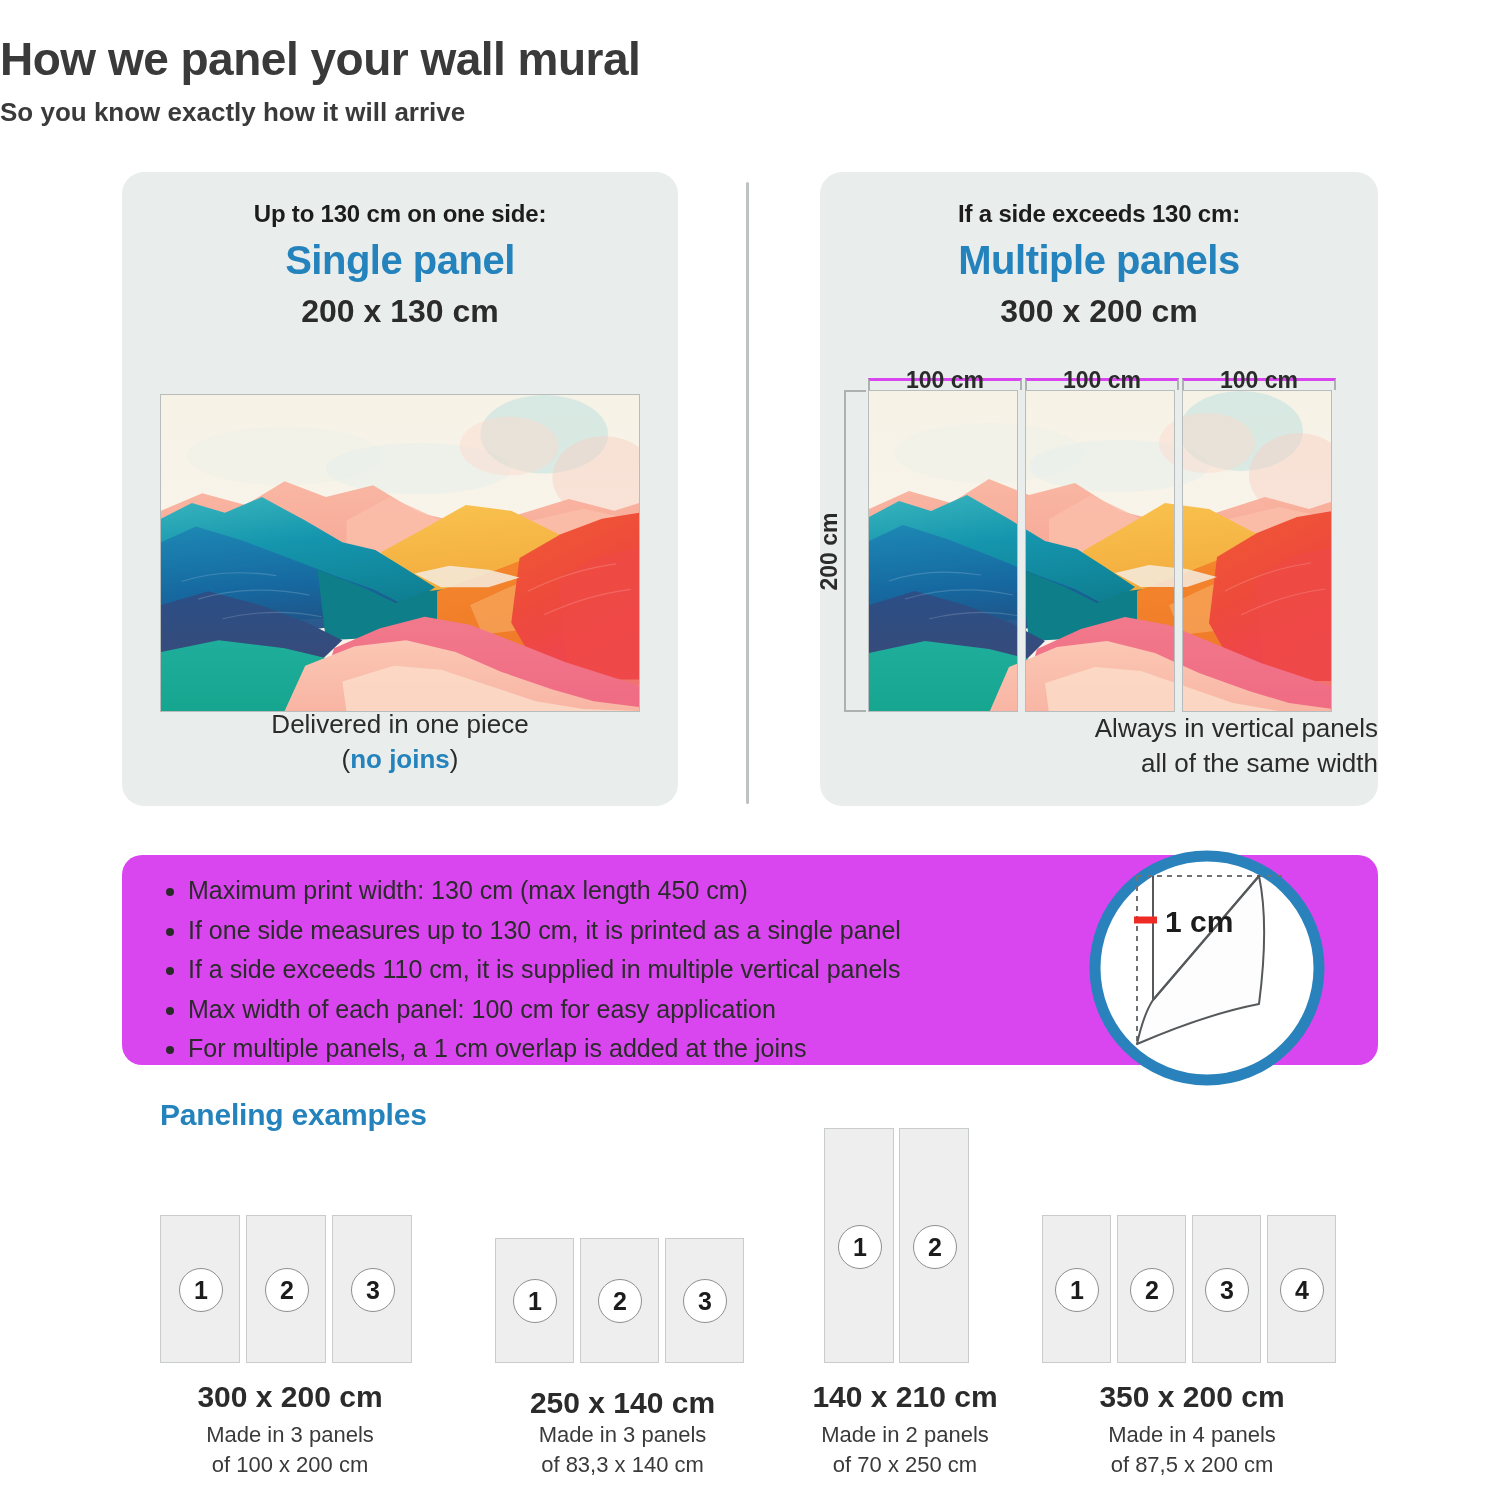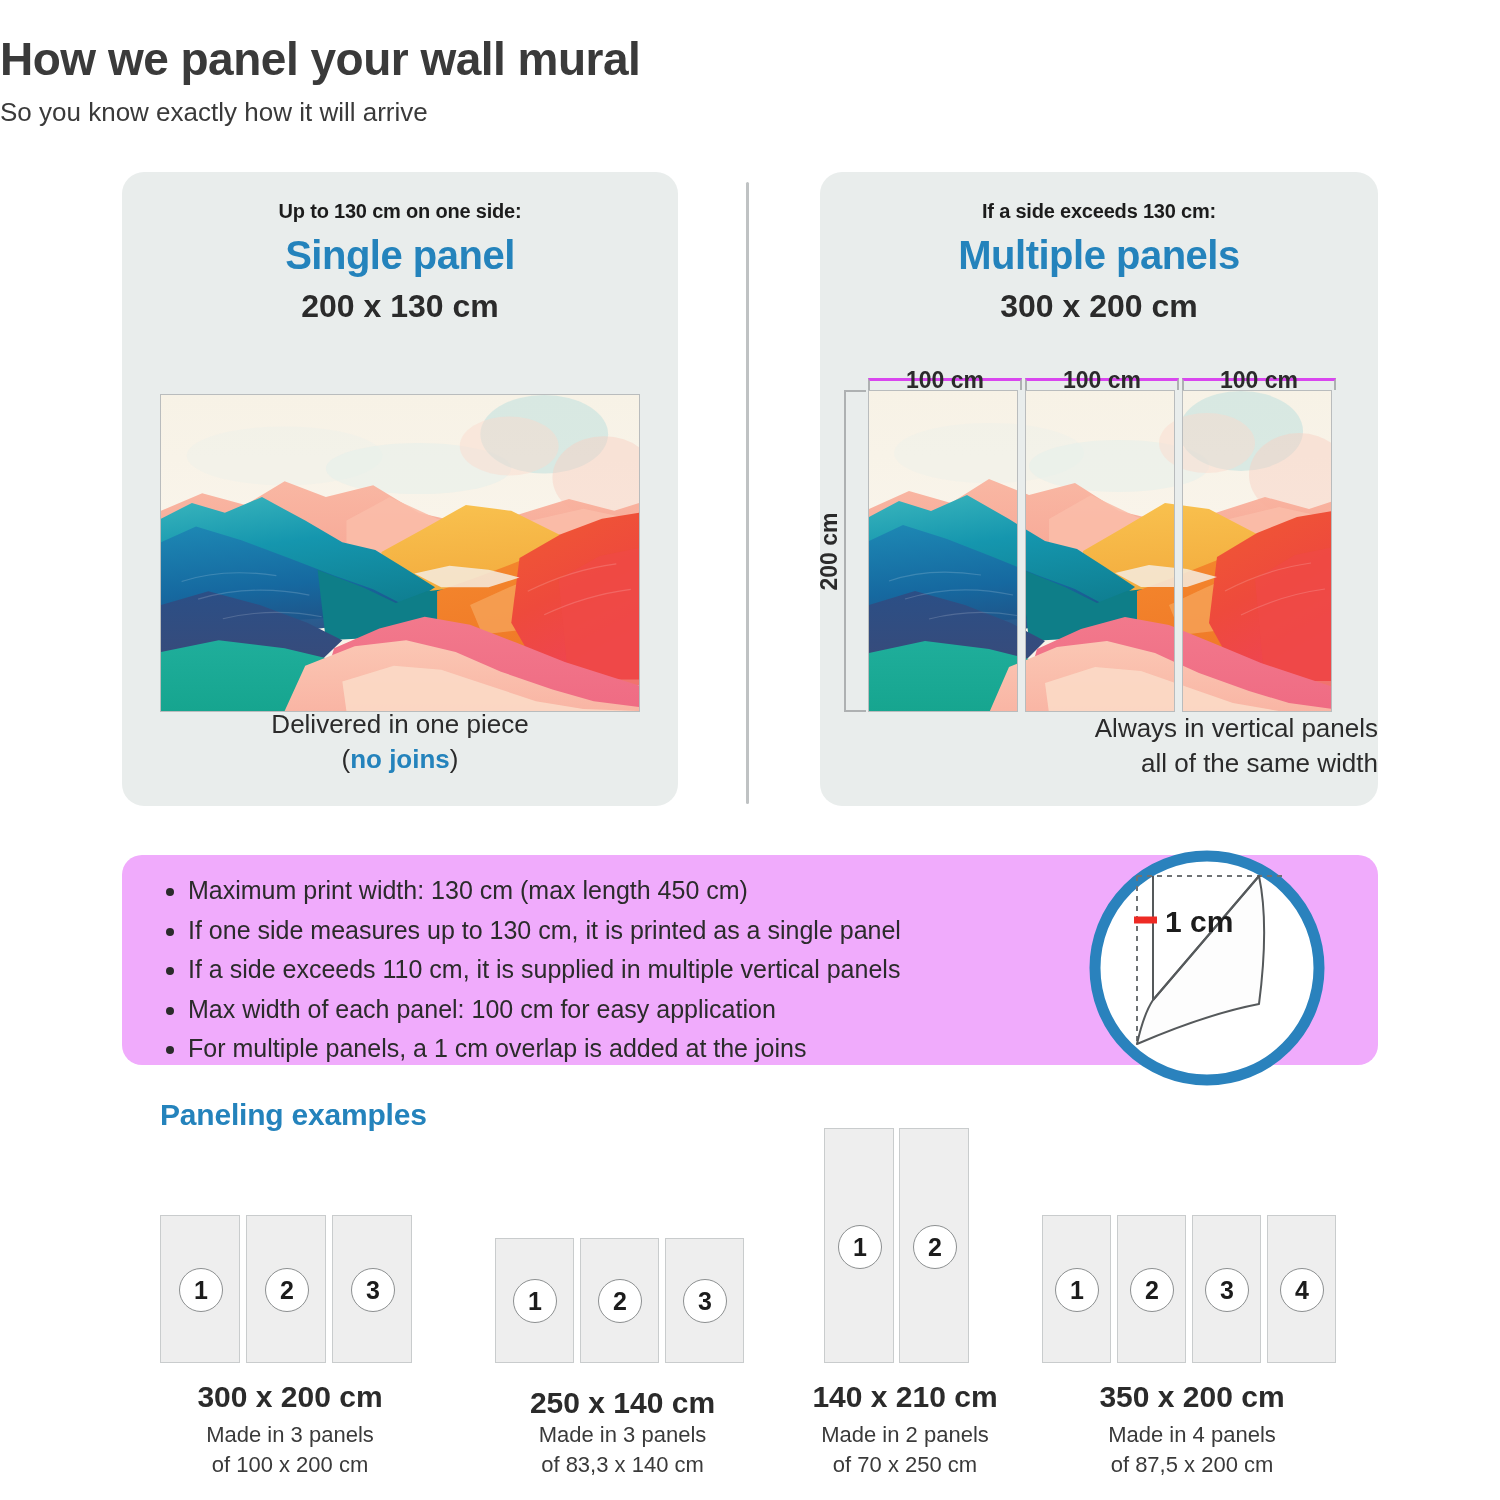--- a/index.html
+++ b/index.html
@@ -13,37 +13,37 @@
   }
   .page{position:absolute;inset:0;}
 
   
   .hdr{position:absolute;top:34px;left:0;width:1500px;text-align:left;}
   .hdr-title{
     font-size:46px;font-weight:bold;letter-spacing:-0.5px;color:#3a3a3a;
     line-height:1.1;
   }
   .hdr-sub{
-    margin-top:12px;font-size:26px;font-weight:normal;color:#3a3a3a;
+    margin-top:12px;font-size:26px;font-weight:bold;color:#3a3a3a;
   }
 
   
   .card{
     position:absolute;background:#e9edec;border-radius:22px;
   }
   #card-left{left:122px;top:172px;width:556px;height:634px;}
   #card-right{left:820px;top:172px;width:558px;height:634px;}
 
   .divider{
     position:absolute;left:746px;top:182px;width:3px;height:622px;
     background:#bfc2c3;border-radius:2px;
   }
 
   .card-kicker{
-    text-align:center;font-size:20px;font-weight:bold;color:#1c1c1c;
+    text-align:center;font-size:24px;font-weight:bold;color:#1c1c1c;
     margin-top:28px;letter-spacing:-0.2px;
   }
   .card-head{
     text-align:center;font-size:40px;font-weight:bold;color:#2483bc;
     margin-top:10px;letter-spacing:-0.5px;
   }
   .card-dim{
     text-align:center;font-size:32px;font-weight:bold;color:#2b2b2b;
     margin-top:10px;
   }
@@ -86,21 +86,21 @@
     display:flex;align-items:center;justify-content:center;
   }
   .vmeas-lbl span{
     transform:rotate(-90deg);white-space:nowrap;
     font-size:23px;font-weight:bold;color:#2b2b2b;
   }
 
   
   #card-bullets{
     position:absolute;left:122px;top:855px;width:1256px;height:210px;
-    background:#f0abfc;border-radius:20px;
+    background:#d946ef;border-radius:20px;
   }
   .bullets{
     position:absolute;left:38px;top:16px;list-style:none;margin:0;padding:0;
   }
   .bullets li{
     font-size:25px;line-height:1.58;color:#2b2b2b;position:relative;
     padding-left:28px;
   }
   .bullets li:before{
     content:"";position:absolute;left:6px;top:17px;width:8px;height:8px;

